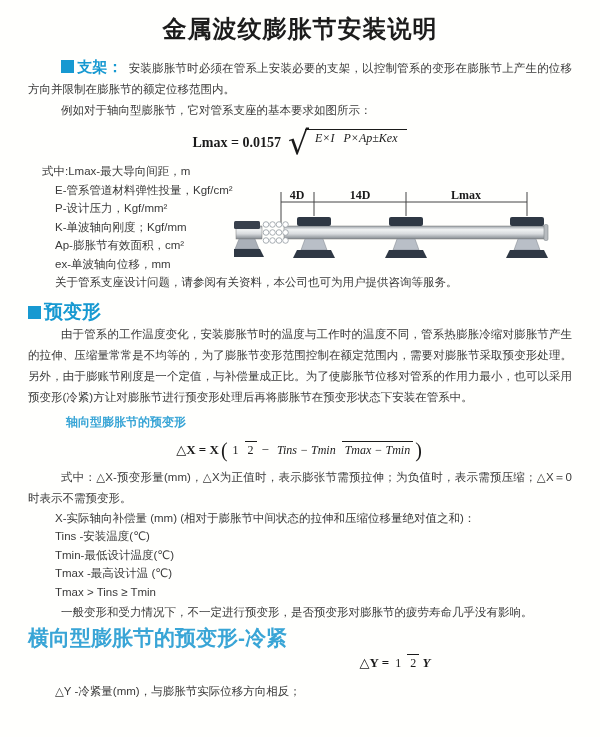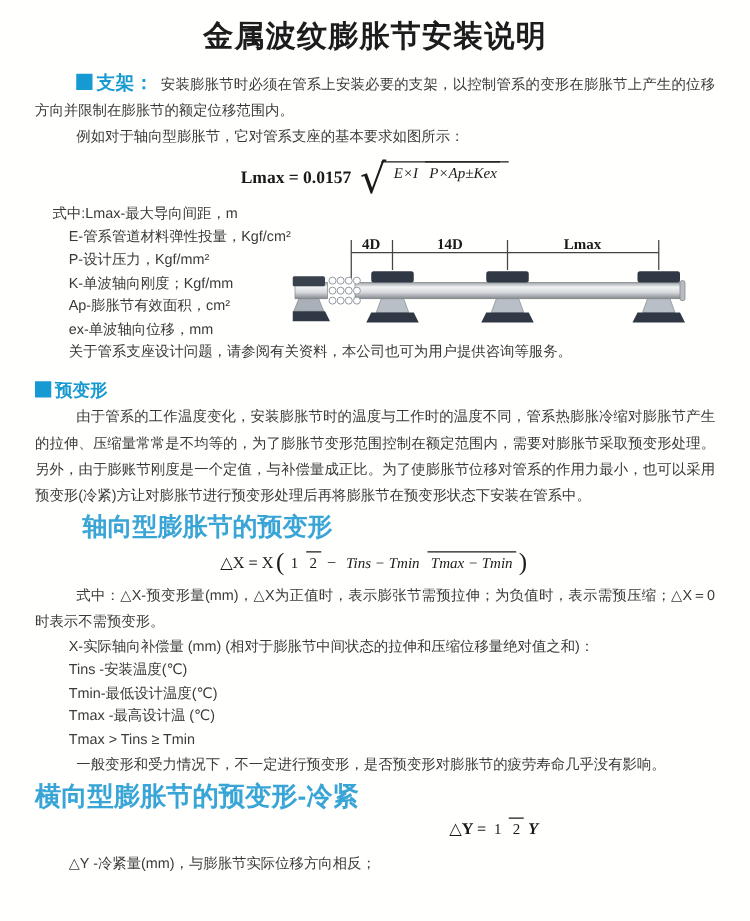--- a/index.html
+++ b/index.html
@@ -89,35 +89,35 @@
   .ind-a{margin-left:14px;}
   .ind-b{margin-left:27px;}
   .diagram{
     position:absolute;
     top:26px;right:-14px;
     width:352px;height:96px;
   }
   
   .sec-head{
     margin-top:10px;
-    font-size:14px;
+    font-size:19px;
     font-weight:bold;
     color:#1799d1;
     line-height:20px;
   }
   .sec-head .marker{vertical-align:-1px;}
   .sub-head{
     font-weight:bold;
     color:#39a5d6;
     line-height:19px;
   }
-  .sub-axial{font-size:20px;margin:5px 0 0 38px;}
+  .sub-axial{font-size:12px;margin:5px 0 0 38px;}
   .sub-lateral{font-size:21px;margin:5px 0 0 0;}
   .f2{margin:7px 0 5px 0;font-size:13px;}
-  .f2 .bold{font-weight:normal;}
+  .f2 .bold{font-weight:bold;}
   .f2 .paren{font-size:20px;font-weight:400;margin:0 2px;vertical-align:-2px;font-family:"Liberation Serif",serif;}
   .f2 .op{margin:0 5px;}
   .f3{
     width:fit-content;
     margin:8px auto 6px auto;
     transform:translateX(95px);
     font-size:13px;
   }
   .f3 .bold{font-weight:bold;}
   .note-line{line-height:18.5px;color:#3a3a3a;}

